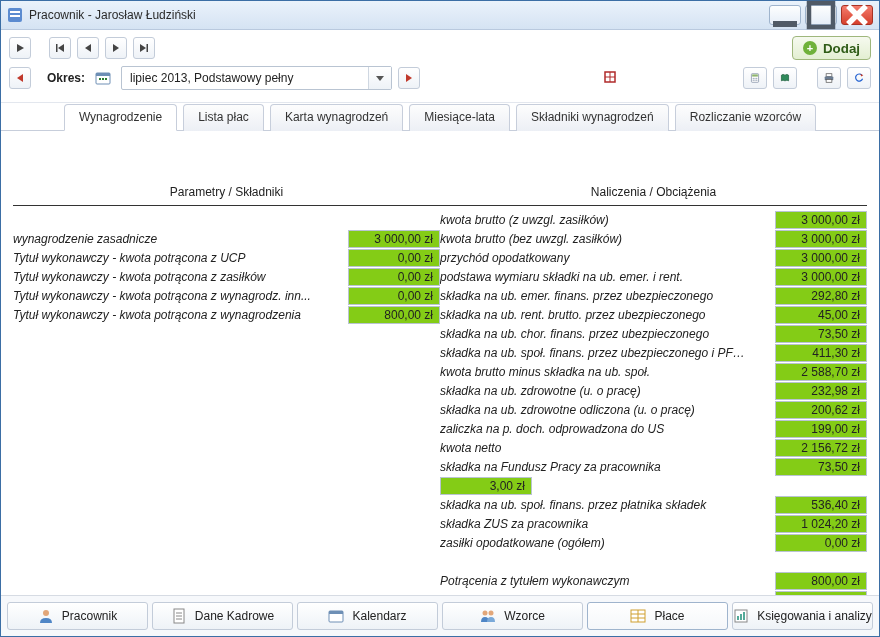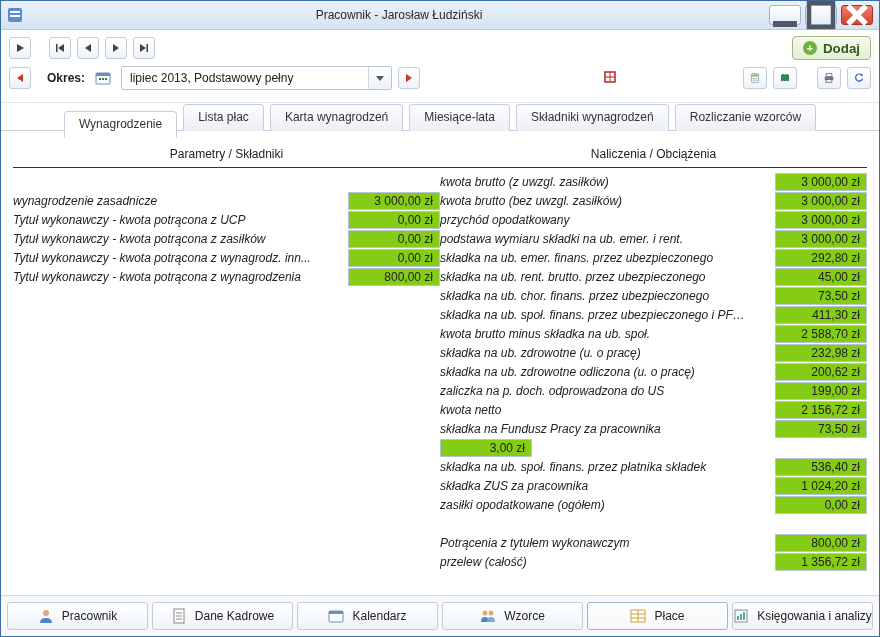--- a/index.html
+++ b/index.html
@@ -24,21 +24,20 @@
     display: flex; flex-direction: column;
     box-shadow: 0 0 6px rgba(0,0,0,.2);
   }
   
   .titlebar {
     height: 28px;
     background: linear-gradient(#eaf2fb, #d5e3f3);
     border-bottom: 1px solid #b9c9de;
     display: flex; align-items: center;
     padding: 0 6px;
-    text-align: center;
   }
   .titlebar .app-icon {
     width: 16px; height: 16px;
     margin-right: 6px;
     display: inline-flex; align-items: center; justify-content: center;
   }
   .titlebar .title { flex: 1; font-size: 12px; color: #2a2a2a; }
   .win-controls { display: flex; gap: 4px; }
   .win-btn {
     width: 30px; height: 18px;
@@ -118,30 +117,31 @@
     border-bottom: none;
     border-radius: 4px 4px 0 0;
     cursor: pointer;
     position: relative;
     top: 1px;
     color: #333;
   }
   .tab.active {
     background: #fff;
     font-weight: 400;
-    top: 8px;
+    top: 1px;
     border-bottom: 1px solid #fff;
     box-shadow: 0 -1px 0 #fff inset;
   }
   
   .content {
     flex: 1;
-    padding: 12px 12px 8px;
+    padding: 4px 12px 8px;
     overflow: auto;
     background: #fff;
+    margin-top: 46px;
   }
   .columns {
     display: flex;
     gap: 0;
   }
   .col {
     flex: 1;
     min-width: 0;
   }
   .col-header {

